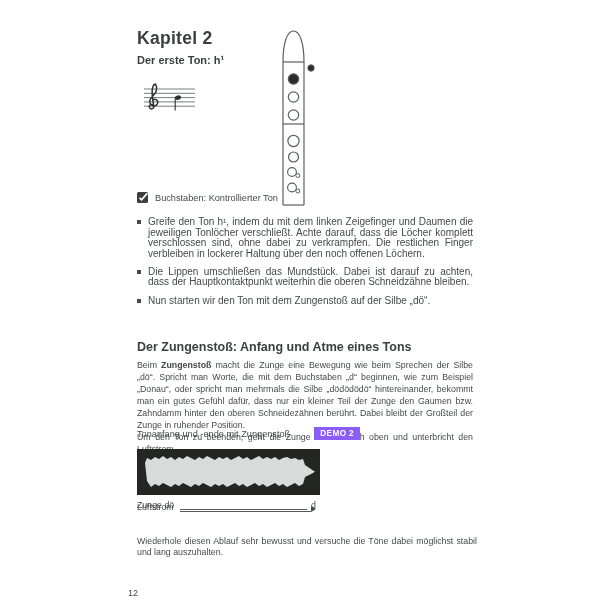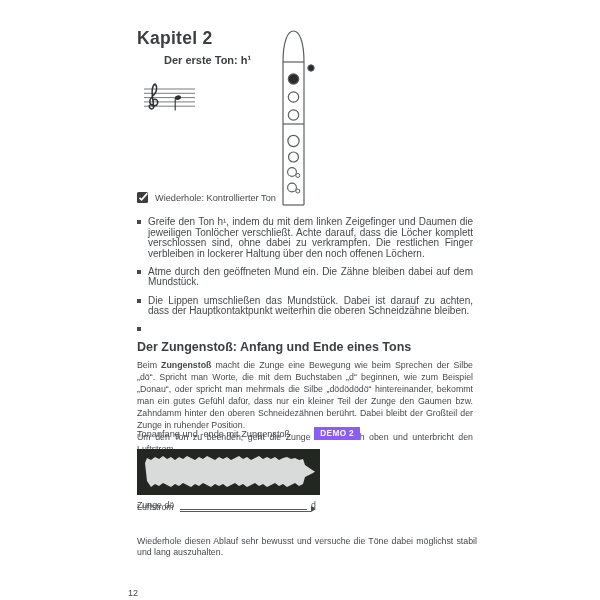--- a/index.html
+++ b/index.html
@@ -1,21 +1,21 @@
 <!DOCTYPE html>
 <html><head>
 <meta charset="utf-8">
 <style>
   html,body { margin:0; padding:0; background:#ffffff; }
   .page {
     position:relative; width:520px; height:600px; background:#ffffff;
     font-family:"Liberation Sans", sans-serif; color:#45494c; overflow:hidden;
   }
   .chapter-title { position:absolute; left:137px; top:28px; font-size:17.5px; font-weight:bold; color:#3b3f42; letter-spacing:0.3px; }
-  .subtitle      { position:absolute; left:137px; top:54px; font-size:11px; font-weight:bold; color:#3b3f42;margin-left:27px; }
+  .subtitle      { position:absolute; left:137px; top:54px; font-size:11px; font-weight:bold; color:#3b3f42; }
   .staff-wrap    { position:absolute; left:136px; top:82px; }
   .recorder-wrap { position:absolute; left:276px; top:28px; }
   .checklist-row { position:absolute; left:137px; top:192px; display:flex; align-items:center; gap:7px; font-size:9.2px; color:#45494c; }
   .bullets       { position:absolute; left:137px; top:217px; width:336px; }
   .bullet-row    { display:flex; margin-bottom:7.5px; font-size:10px; line-height:10.6px; }
   .bullet-sq     { flex:0 0 auto; width:4px; height:4px; background:#45494c; margin:3px 7px 0 0; }
   .bullet-text   { text-align:justify; }
   .section-title { position:absolute; left:137px; top:340px; font-size:12.5px; font-weight:bold; color:#3b3f42; }
   .paragraph     { position:absolute; left:137px; top:359px; width:336px; font-size:8.8px; line-height:12px; text-align:justify; }
   .paragraph b   { font-weight:bold; }
@@ -87,42 +87,39 @@
     </svg>
   </div>
 
   <div class="checklist-row">
     <span style="display:inline-flex">
       <svg width="11" height="11" viewBox="0 0 11 11">
         <rect x="0" y="0" width="11" height="11" rx="1.5" fill="#3b3f42"></rect>
         <polyline points="2.5,5.8 4.6,7.8 10.2,1.4" fill="none" stroke="#ffffff" stroke-width="1.7"></polyline>
       </svg>
     </span>
-    <span>Wiederhole: Kontrollierter Ton</span>
+    <span>Buchstaben: Kontrollierter Ton</span>
   </div>
 
   <div class="bullets">
     <div class="bullet-row">
       <span class="bullet-sq"></span>
       <span class="bullet-text">Greife den Ton h¹, indem du mit dem linken Zeigefinger und Daumen die jeweiligen Tonlöcher verschließt. Achte darauf, dass die Löcher komplett verschlossen sind, ohne dabei zu verkrampfen. Die restlichen Finger verbleiben in lockerer Haltung über den noch offenen Löchern.</span>
     </div>
     <div class="bullet-row">
       <span class="bullet-sq"></span>
-      <span class="bullet-text">Atme durch den geöffneten Mund ein. Die Zähne bleiben dabei auf dem Mundstück.</span>
-    </div>
-    <div class="bullet-row">
-      <span class="bullet-sq"></span>
       <span class="bullet-text">Die Lippen umschließen das Mundstück. Dabei ist darauf zu achten, dass der Hauptkontaktpunkt weiterhin die oberen Schneidzähne bleiben.</span>
     </div>
     <div class="bullet-row">
       <span class="bullet-sq"></span>
+      <span class="bullet-text">Nun starten wir den Ton mit dem Zungenstoß auf der Silbe „dö“.</span>
     </div>
   </div>
 
-  <div class="section-title">Der Zungenstoß: Anfang und Ende eines Tons</div>
+  <div class="section-title">Der Zungenstoß: Anfang und Atme eines Tons</div>
   <div class="paragraph">
     <span>Beim </span><b>Zungenstoß</b><span> macht die Zunge eine Bewegung wie beim Sprechen der Silbe „dö“. Spricht man Worte, die mit dem Buchstaben „d“ beginnen, wie zum Beispiel „Donau“, oder spricht man mehrmals die Silbe „dödödödö“ hintereinander, bekommt man ein gutes Gefühl dafür, dass nur ein kleiner Teil der Zunge den Gaumen bzw. Zahndamm hinter den oberen Schneidezähnen berührt. Dabei bleibt der Großteil der Zunge in ruhender Position.</span>
     <div>Um den Ton zu beenden, geht die Zunge wieder nach oben und unterbricht den Luftstrom.</div>
   </div>
 
   <div class="demo-row">
     <span>Tonanfang und -ende mit Zungenstoß</span>
     <span class="demo-badge">DEMO 2</span>
   </div>
 

